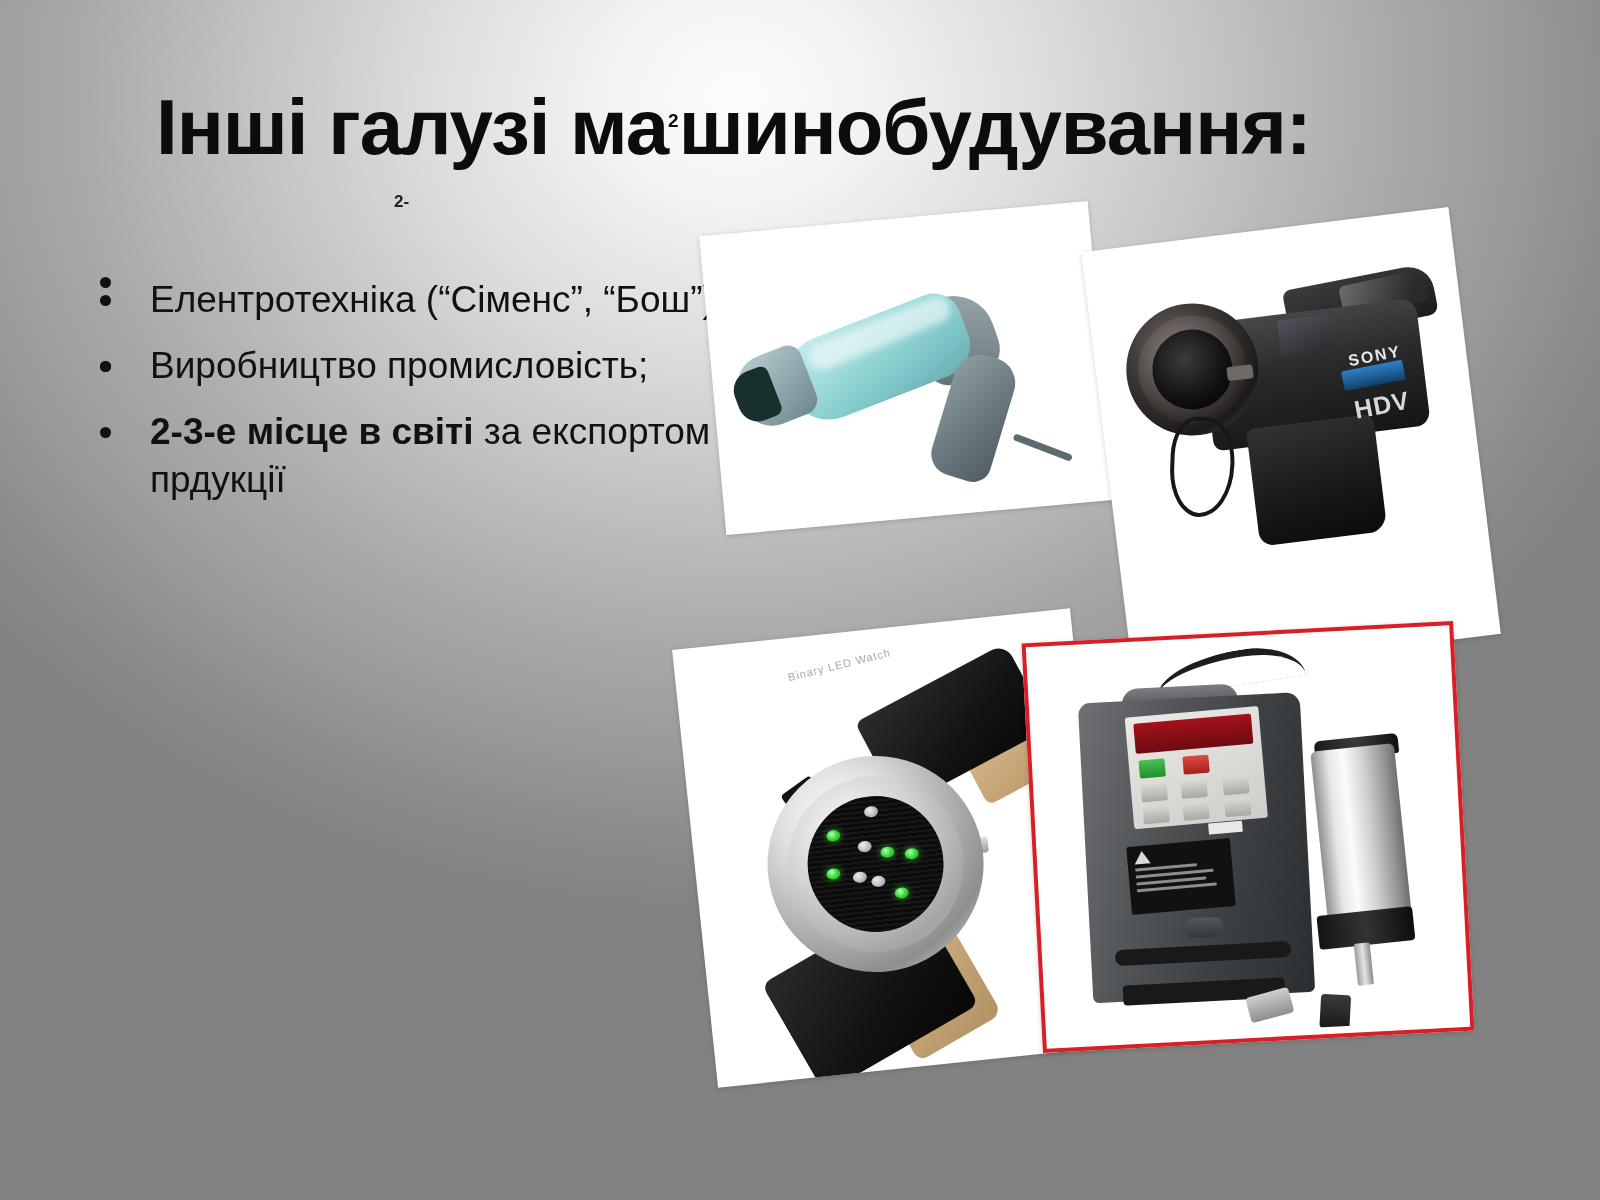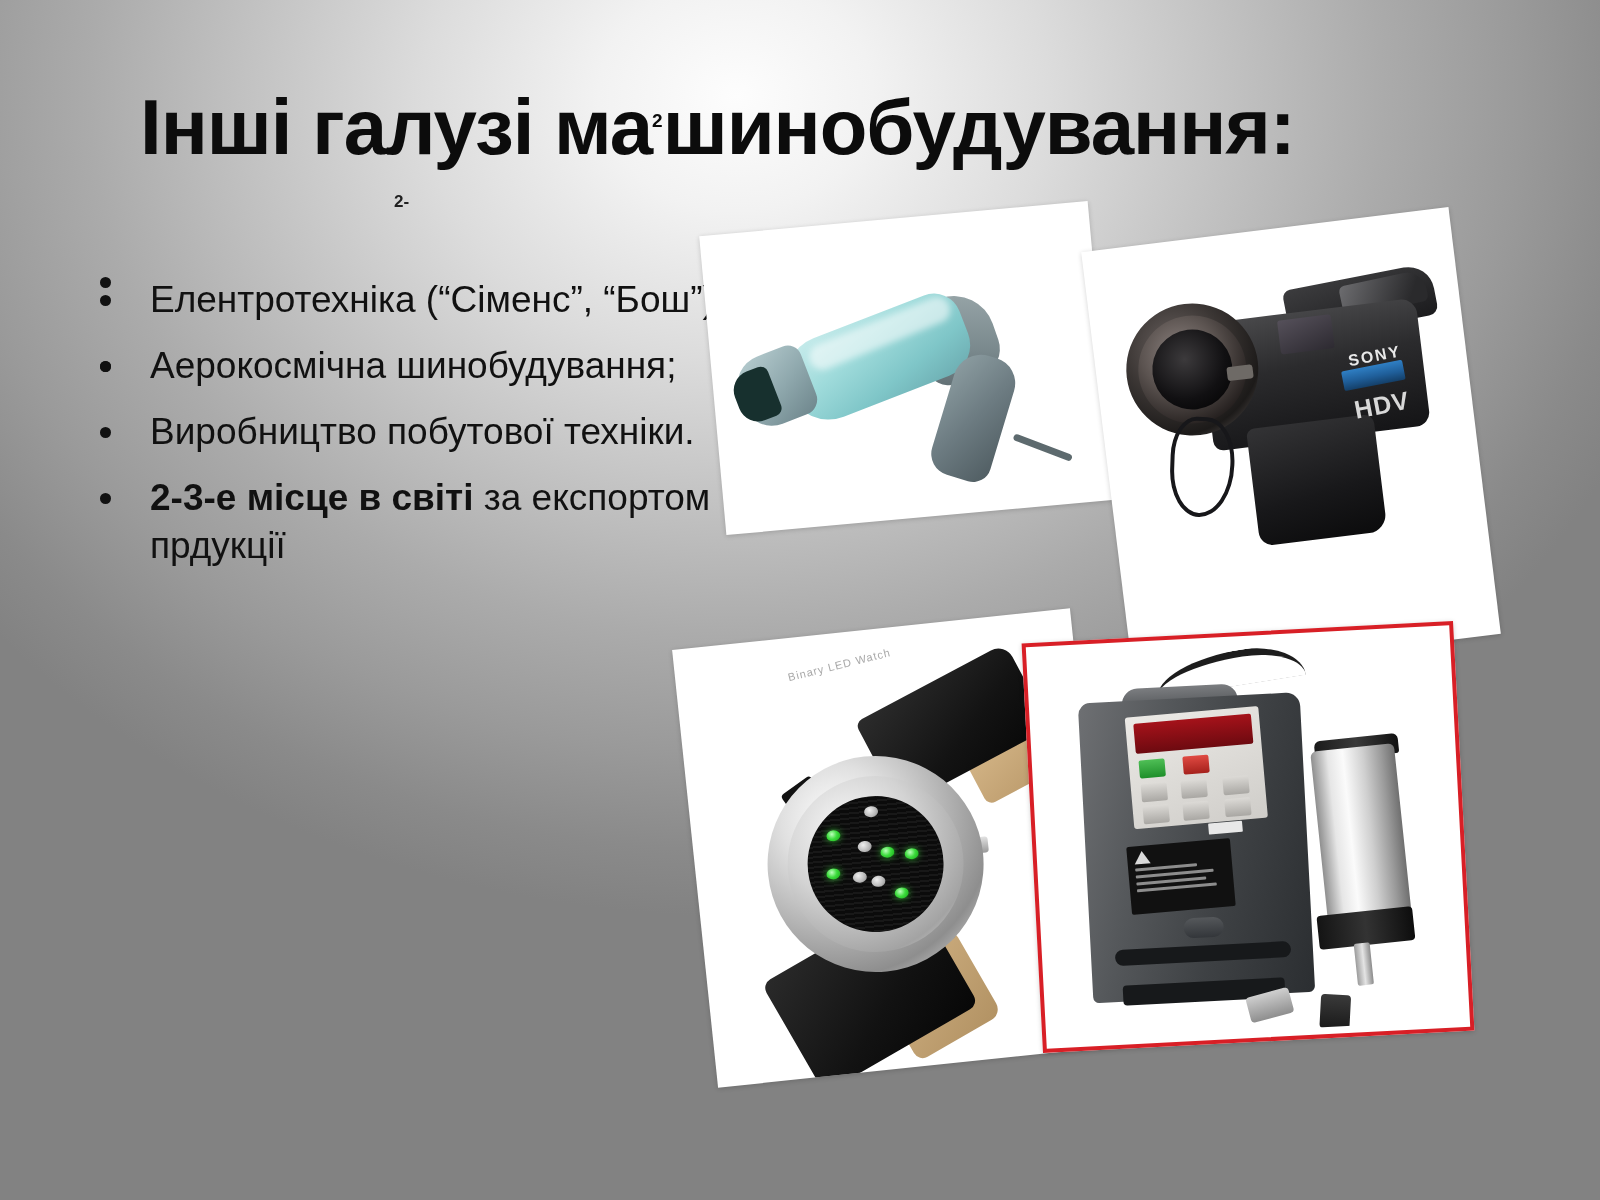--- a/index.html
+++ b/index.html
@@ -15,21 +15,21 @@
     font-family: "Liberation Sans", sans-serif;
     background:
       radial-gradient(ellipse 980px 820px at 46% 8%,
         #fdfdfd 0%, #f2f2f2 14%, #dcdcdc 32%, #c2c2c2 50%,
         #ababab 66%, #9a9a9a 80%, #8a8a8a 92%, #828282 100%);
   }
 
   
   #title {
     position: absolute;
-    left: 140px;
+    left: 156px;
     top: 88px;
     width: 1340px;
     font-size: 78px;
     font-weight: bold;
     color: #0c0c0c;
     letter-spacing: -1px;
     line-height: 1.0;
     white-space: nowrap;
   }
   #title .sup {
@@ -509,25 +509,21 @@
     </div>
     <div class="bullet">
       <span class="dot"></span>
       <span>Елентротехніка (“Сіменс”, “Бош”);</span>
     </div>
     <div class="bullet">
       <span class="dot"></span>
     </div>
     <div class="bullet">
       <span class="dot"></span>
-      <span>Аерокосмічна шинобудування;</span>
-    </div>
-    <div class="bullet">
-      <span class="dot"></span>
-      <span>Виробництво побутової техніки.</span>
+      <span>Виробництво промисловість;</span>
     </div>
     <div class="bullet">
       <span class="dot"></span>
       <b>2-3-е місце в світі</b><span> за експортом прдукції</span>
     </div>
   </div>
 
   <div class="card" id="card-dryer">
     <div id="dryer-scene">
       <div class="dryer-rear"></div>

